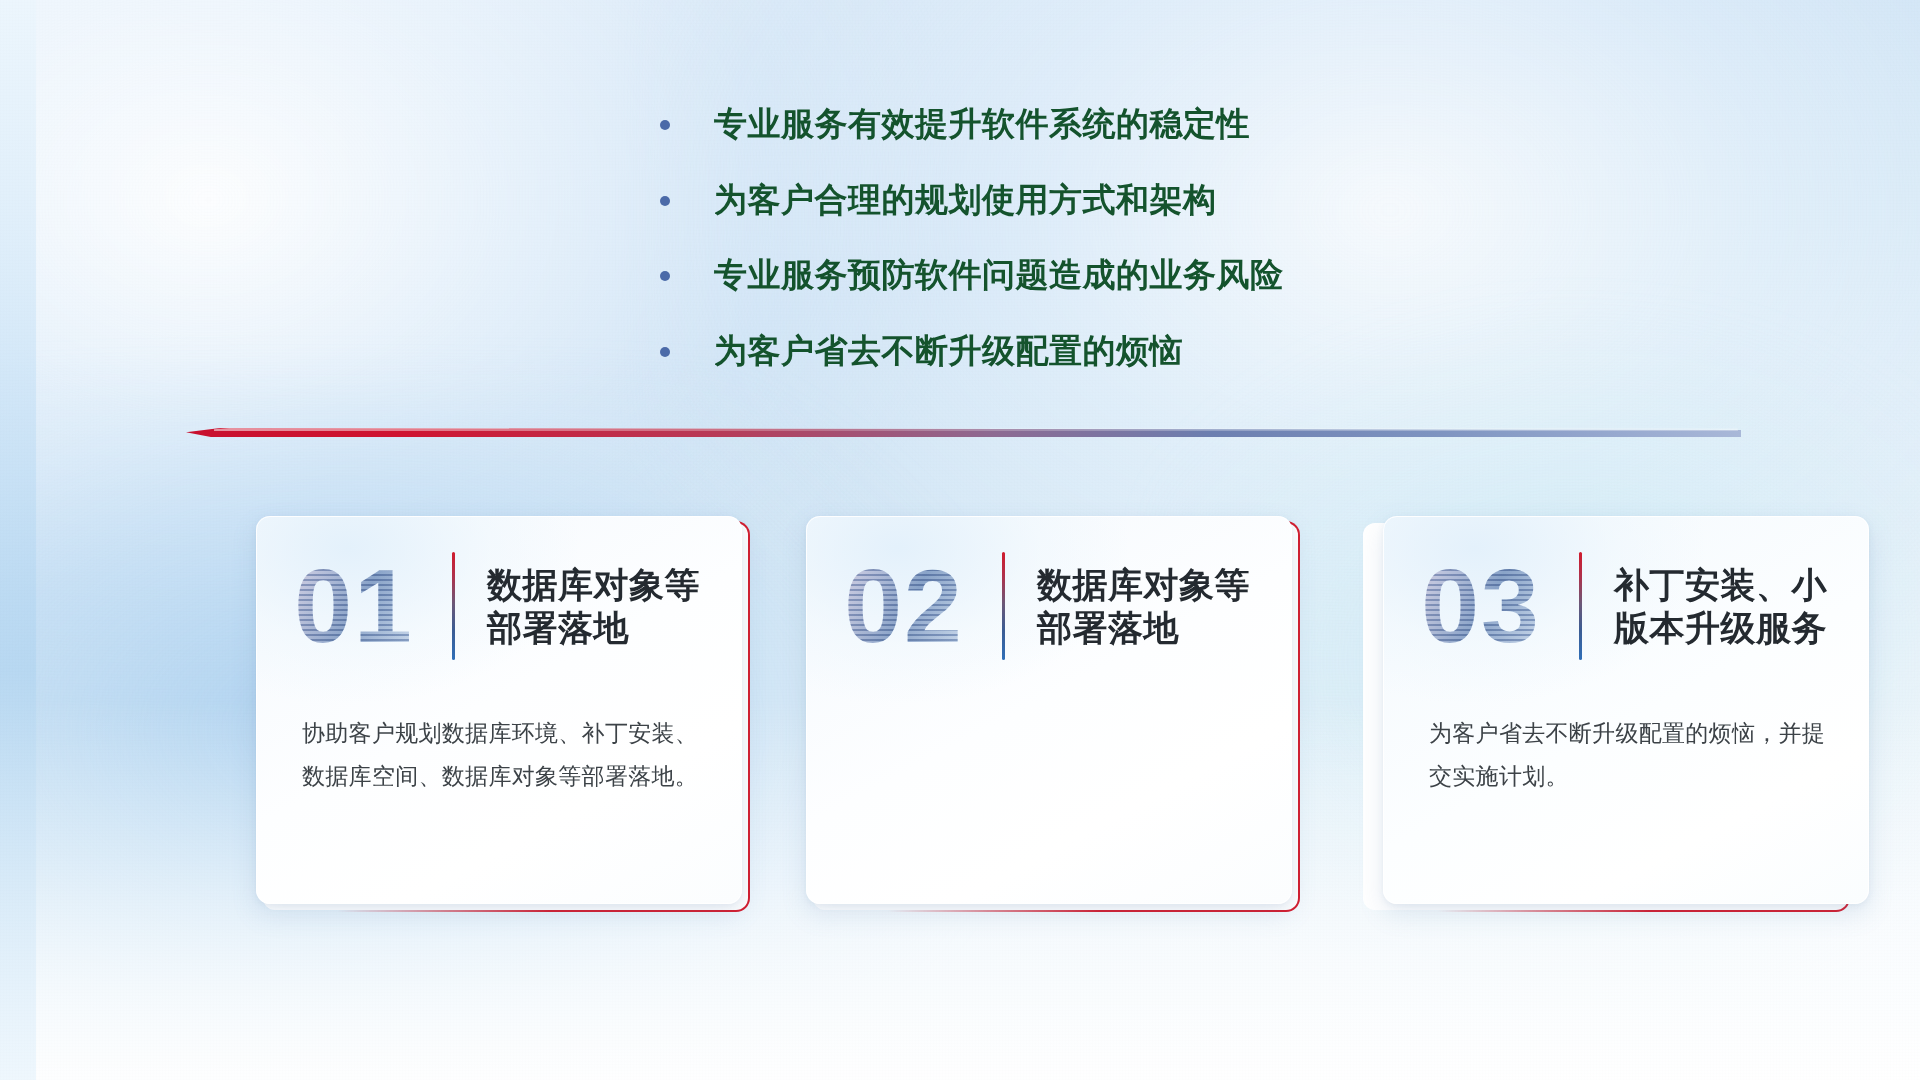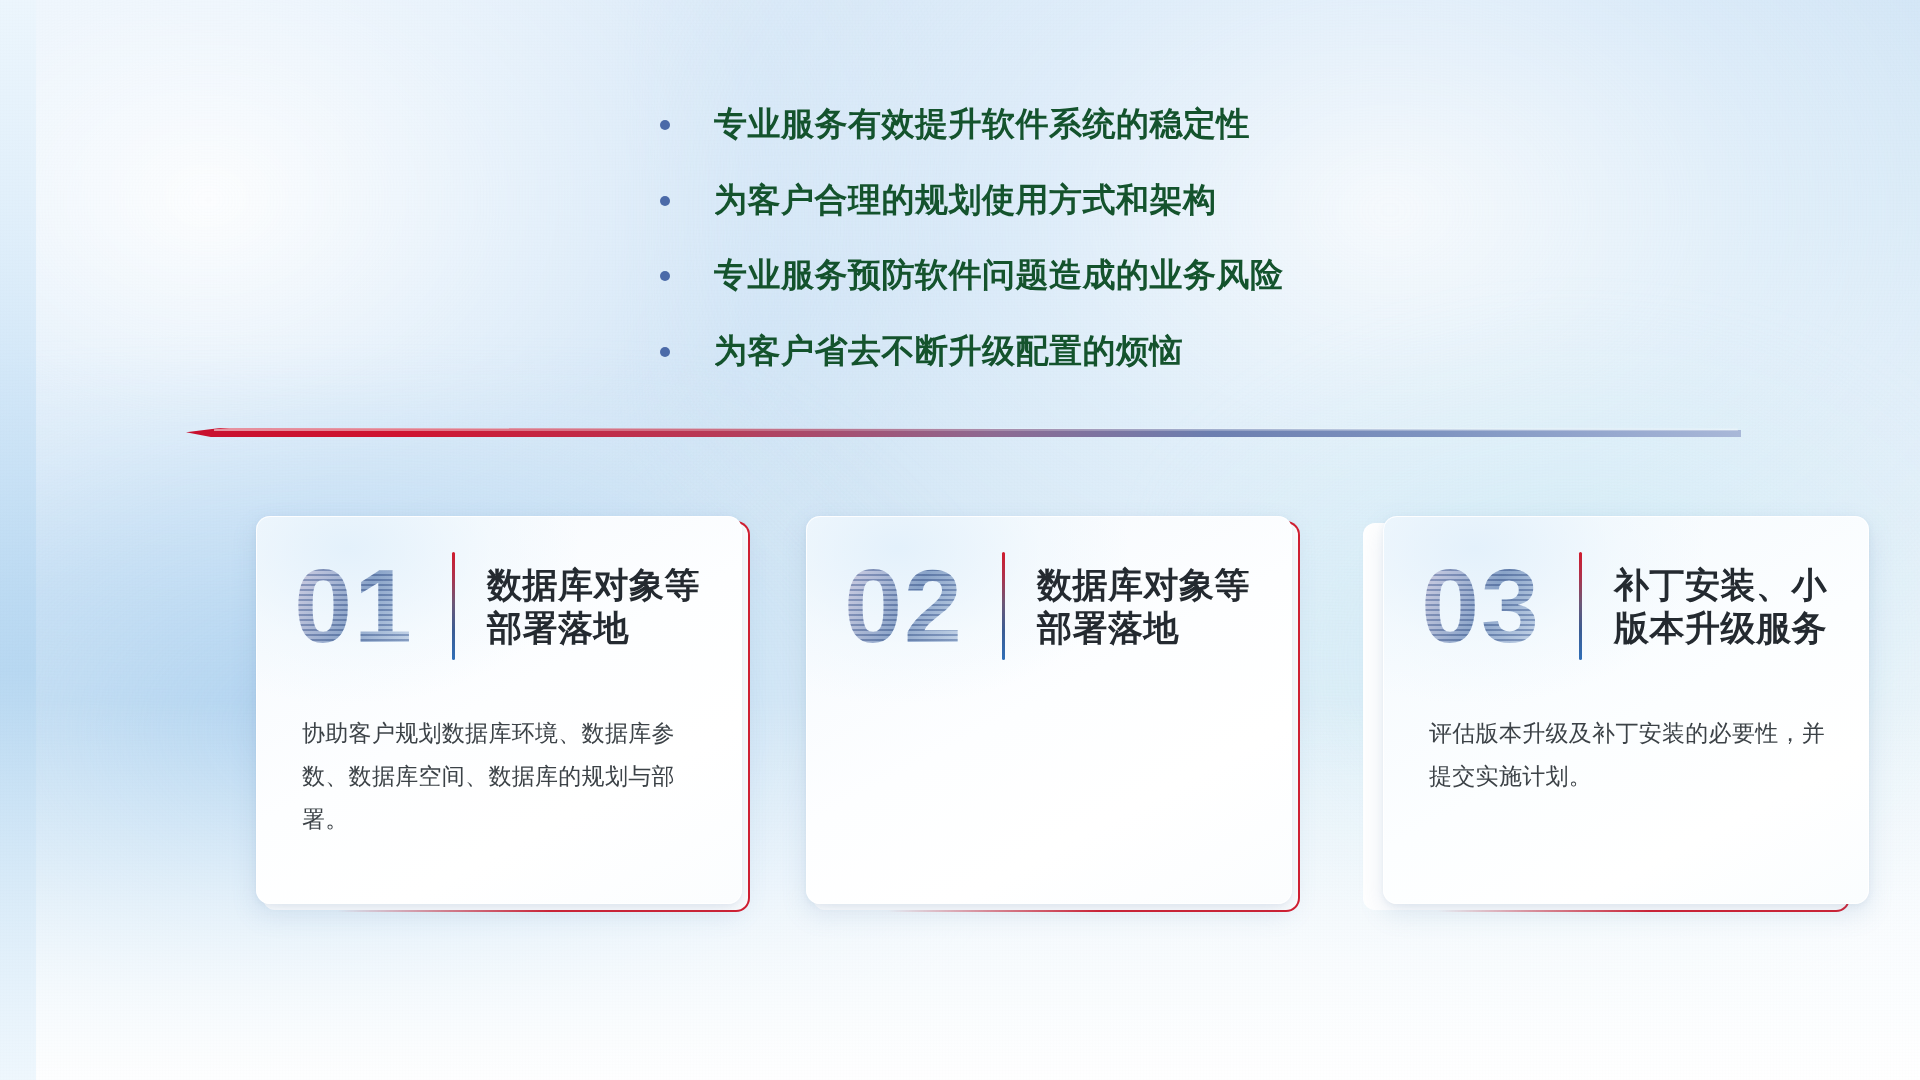--- a/index.html
+++ b/index.html
@@ -356,21 +356,21 @@
 
   <div class="card card-1">
     <div class="card-accent"></div>
     <div class="card-body">
       <div class="card-sheen"></div>
       <div class="card-head">
         <div class="card-number">01</div>
         <div class="card-vrule"></div>
         <div class="card-title">数据库对象等部署落地</div>
       </div>
-      <div class="card-text">协助客户规划数据库环境、数据库参数、数据库空间、数据库的规划与部署。</div>
+      <div class="card-text">协助客户规划数据库环境、补丁安装、数据库空间、数据库对象等部署落地。</div>
     </div>
   </div>
 
   <div class="card card-2">
     <div class="card-accent"></div>
     <div class="card-body">
       <div class="card-sheen"></div>
       <div class="card-head">
         <div class="card-number">02</div>
         <div class="card-vrule"></div>
@@ -381,17 +381,17 @@
 
   <div class="card card-3">
     <div class="card-accent"></div>
     <div class="card-body">
       <div class="card-sheen"></div>
       <div class="card-head">
         <div class="card-number">03</div>
         <div class="card-vrule"></div>
         <div class="card-title">补丁安装、小版本升级服务</div>
       </div>
-      <div class="card-text">评估版本升级及补丁安装的必要性，并提交实施计划。</div>
+      <div class="card-text">为客户省去不断升级配置的烦恼，并提交实施计划。</div>
     </div>
   </div>
 
 </div>
 
 </body></html>

